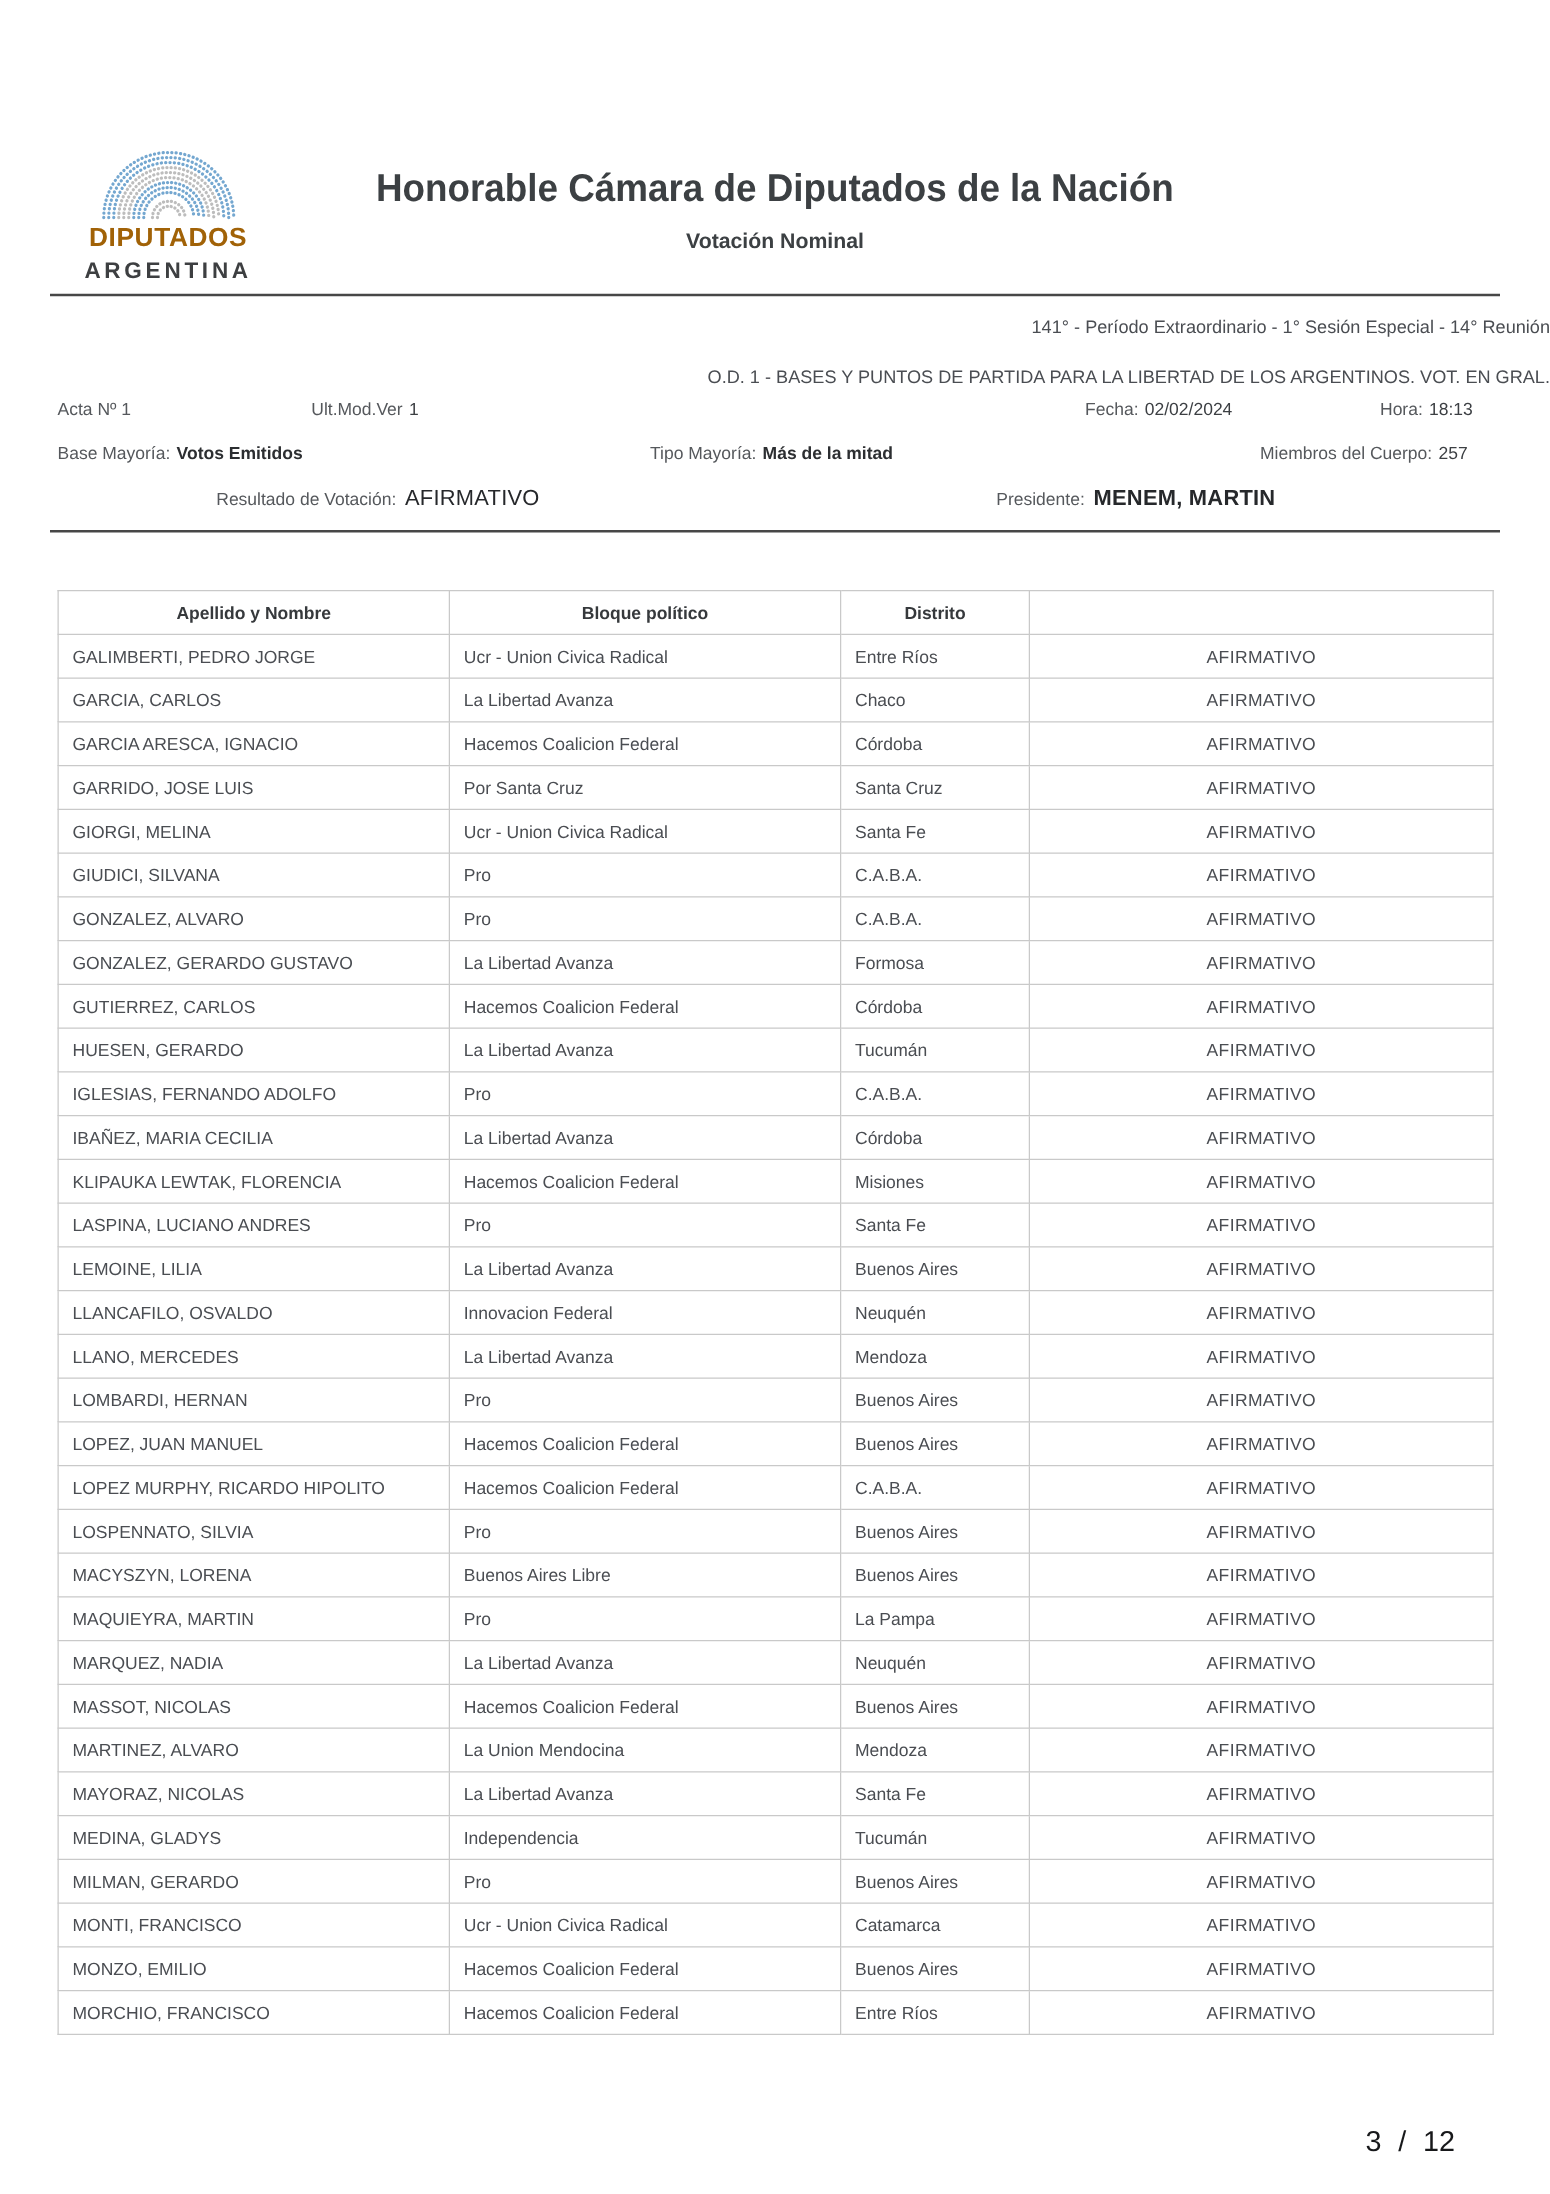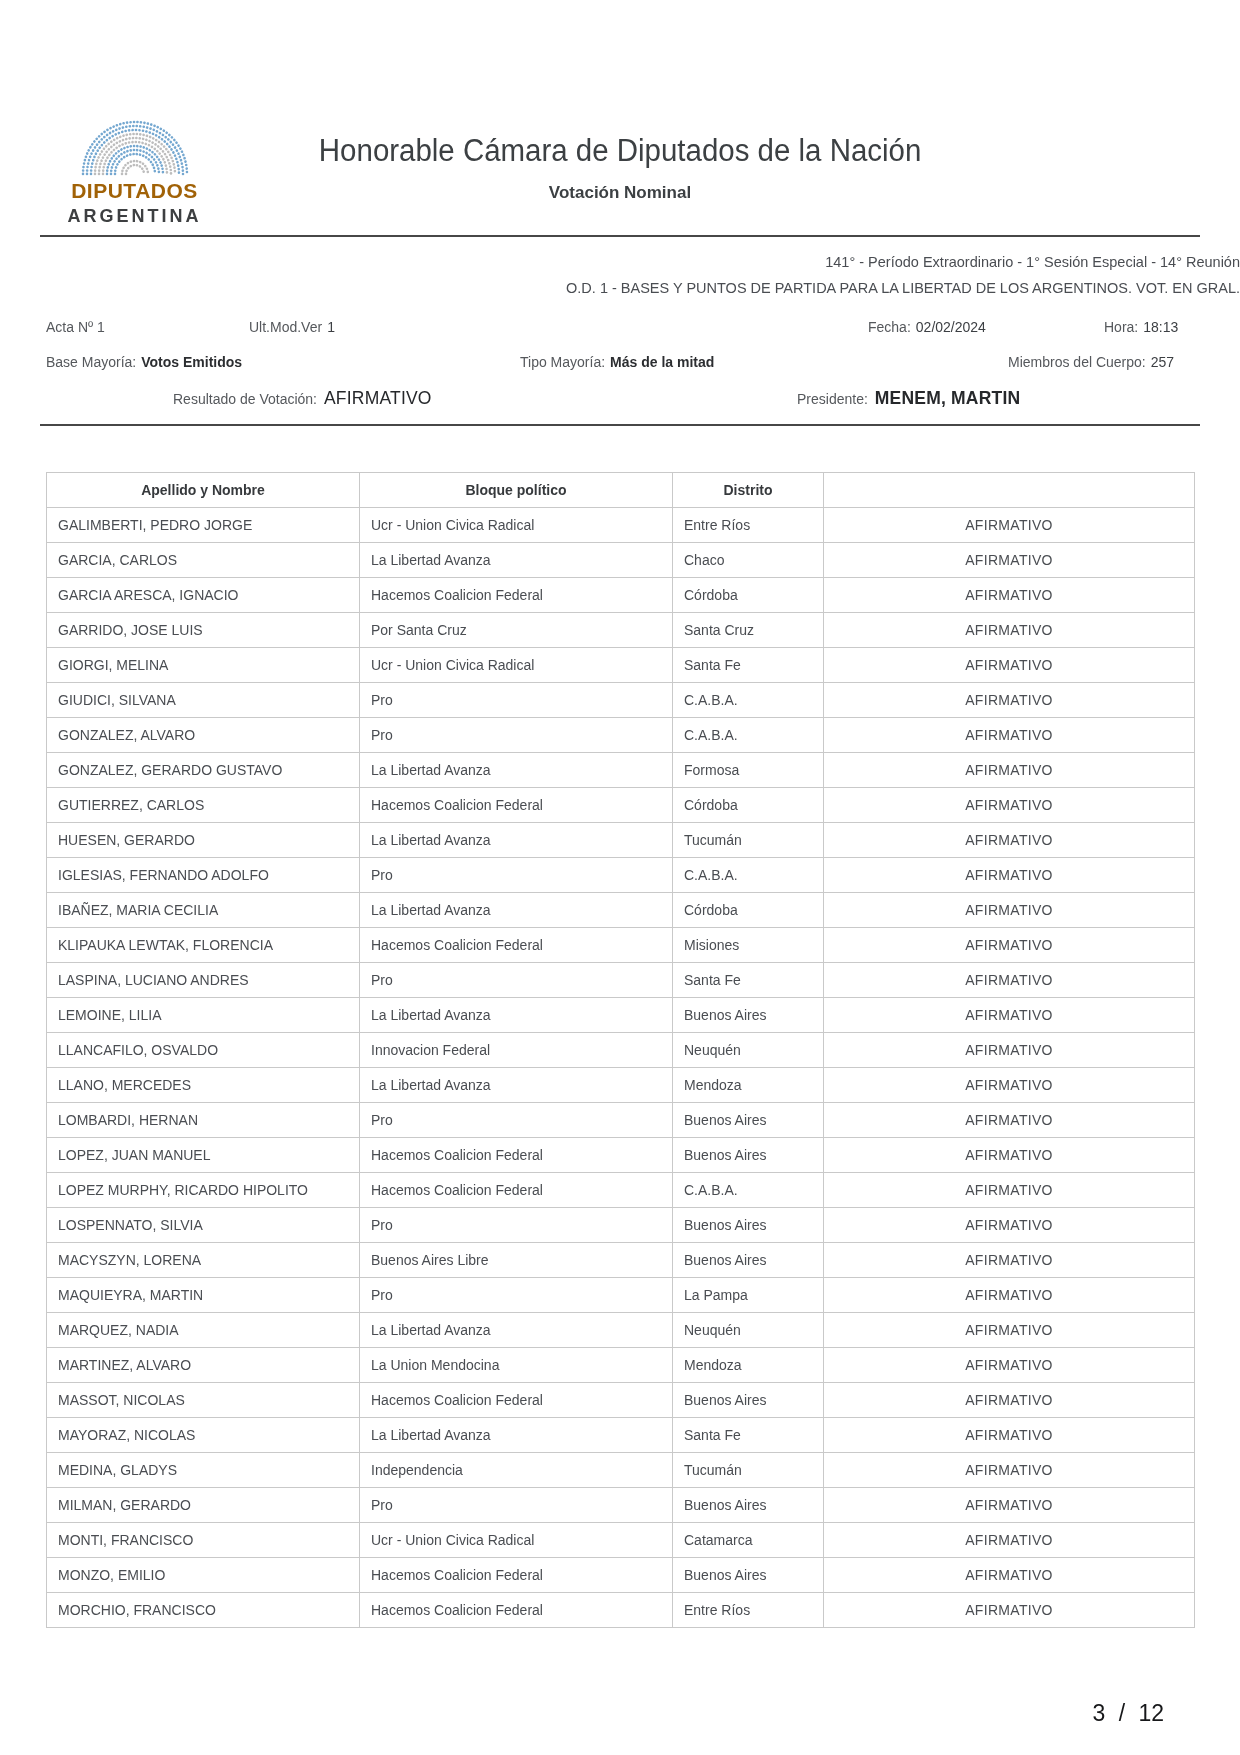--- a/index.html
+++ b/index.html
@@ -13,31 +13,31 @@
     overflow: hidden;
   }
 
   
   .logo { position: absolute; left: 52px; top: 114px; width: 165px; text-align: center; }
   .logo svg { display: block; margin: 0 auto 3px auto; }
   .logo-name { font-size: 21px; font-weight: bold; color: #a16207; letter-spacing: 0.5px; }
   .logo-country { font-size: 18px; font-weight: bold; color: #3d3f41; letter-spacing: 3px; margin-top: 3px; }
 
   
-  .doc-title { position: absolute; left: 0; width: 100%; top: 133px; text-align: center; font-size: 31px; color: #3c4043; }
+  .doc-title { position: absolute; left: 0; width: 100%; top: 133px; text-align: center; font-size: 31px; color: #3c4043; font-weight: bold; }
   .doc-title .squeeze { display: inline-block; transform: scaleX(0.95); transform-origin: center; }
   .doc-subtitle { position: absolute; left: 0; width: 100%; top: 183px; text-align: center; font-size: 17px; font-weight: bold; color: #3c4043; }
 
   .rule { position: absolute; left: 40px; width: 1160px; height: 2px; background: #474747; }
   .rule-1 { top: 235px; }
   .rule-2 { top: 424px; }
 
   .session-line { position: absolute; left: 0; width: 100%; text-align: right; font-size: 14.5px; color: #4a4d52; }
   .session-1 { top: 254px; }
-  .session-2 { top: 280px; padding-left: 38px; }
+  .session-2 { top: 294px; padding-left: 38px; }
 
   
   .meta { position: absolute; font-size: 14px; color: #55585c; white-space: nowrap; }
   .meta .val { font-weight: bold; color: #2c2e31; margin-left: 5px; }
   .meta .val-plain { color: #3c3f43; margin-left: 5px; }
   .meta .val-large { font-size: 17.5px; color: #26282b; margin-left: 7px; letter-spacing: 0.2px; }
   .meta .val-large.bold { font-weight: bold; }
   #meta-acta { left: 46px; top: 319px; }
   #meta-ultmod { left: 249px; top: 319px; }
   #meta-fecha { left: 868px; top: 319px; }
@@ -291,32 +291,32 @@
           <td class="c2">La Pampa</td>
           <td class="c3">AFIRMATIVO</td>
         </tr>
         <tr>
           <td class="c0">MARQUEZ, NADIA</td>
           <td class="c1">La Libertad Avanza</td>
           <td class="c2">Neuquén</td>
           <td class="c3">AFIRMATIVO</td>
         </tr>
         <tr>
+          <td class="c0">MASSOT, NICOLAS</td>
+          <td class="c1">Hacemos Coalicion Federal</td>
+          <td class="c2">Buenos Aires</td>
+          <td class="c3">AFIRMATIVO</td>
+        </tr>
+        <tr>
           <td class="c0">MARTINEZ, ALVARO</td>
           <td class="c1">La Union Mendocina</td>
           <td class="c2">Mendoza</td>
           <td class="c3">AFIRMATIVO</td>
         </tr>
         <tr>
-          <td class="c0">MASSOT, NICOLAS</td>
-          <td class="c1">Hacemos Coalicion Federal</td>
-          <td class="c2">Buenos Aires</td>
-          <td class="c3">AFIRMATIVO</td>
-        </tr>
-        <tr>
           <td class="c0">MAYORAZ, NICOLAS</td>
           <td class="c1">La Libertad Avanza</td>
           <td class="c2">Santa Fe</td>
           <td class="c3">AFIRMATIVO</td>
         </tr>
         <tr>
           <td class="c0">MEDINA, GLADYS</td>
           <td class="c1">Independencia</td>
           <td class="c2">Tucumán</td>
           <td class="c3">AFIRMATIVO</td>

